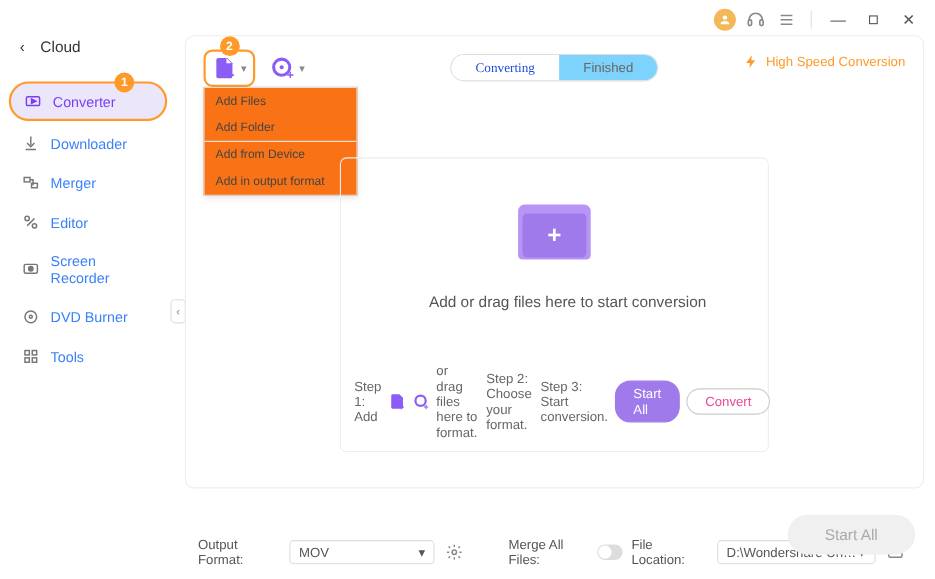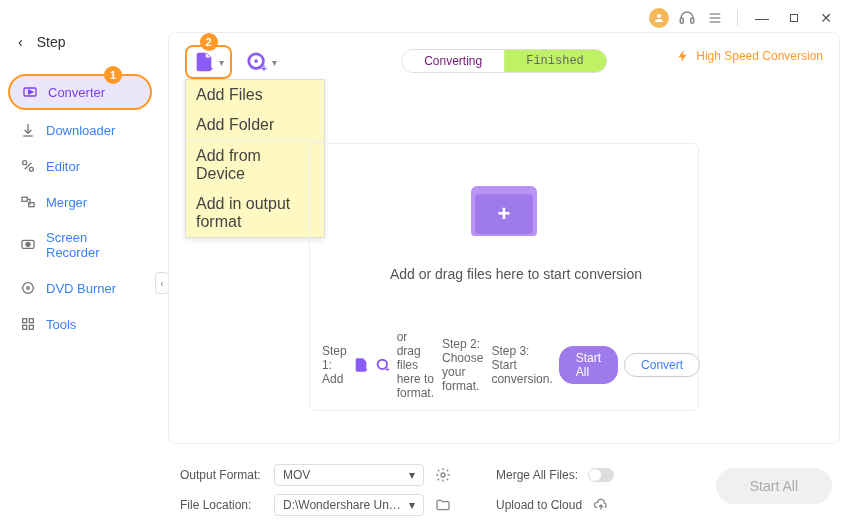--- a/index.html
+++ b/index.html
@@ -23,39 +23,39 @@
   .collapse-handle { position: absolute; left: 155px; top: 272px; width: 14px; height: 22px; border: 1px solid #ddd; border-radius: 4px; background: #fff; display: flex; align-items: center; justify-content: center; font-size: 10px; color: #888; cursor: pointer; }
   .main { position: absolute; left: 168px; top: 32px; right: 10px; height: 412px; border: 1px solid #eee; border-radius: 8px; }
   .toolbar { position: absolute; top: 12px; left: 16px; display: flex; gap: 14px; align-items: center; }
   .tool-btn { display: flex; align-items: center; gap: 4px; cursor: pointer; }
   .tool-btn .caret { color: #888; font-size: 10px; }
   .tool-btn svg { width: 22px; height: 22px; }
   .add-file-btn { border: 2px solid #ff9a29; border-radius: 8px; padding: 4px 6px; position: relative; }
   .badge2 { top: -14px; left: 50%; transform: translateX(-50%); }
   .tabs { position: absolute; top: 16px; left: 50%; transform: translateX(-50%); display: flex; border: 1px solid #ddd; border-radius: 14px; overflow: hidden; }
   .tab { padding: 4px 22px; font-size: 12px; color: #666; cursor: pointer; }
-  .tab.active { background: #fff; color: #701a75; }
-  .tab.inactive { background: #bef264; font-family: Liberation Mono, monospace; }
+  .tab.active { background: #fff; color: #1d4ed8; font-family: Liberation Serif, serif; }
+  .tab.inactive { background: #7dd3fc; }
   .high-speed { position: absolute; top: 16px; right: 16px; display: flex; align-items: center; gap: 6px; color: #ff9a29; font-size: 12px; cursor: pointer; }
   .high-speed svg { width: 14px; height: 14px; fill: #ff9a29; }
-  .dropdown { position: absolute; top: 46px; left: 16px; width: 140px; background: #fef9c3; border: 1px solid #ddd; box-shadow: 0 2px 6px rgba(0,0,0,0.1); font-size: 16px; }
+  .dropdown { position: absolute; top: 46px; left: 16px; width: 140px; background: #f97316; border: 1px solid #ddd; box-shadow: 0 2px 6px rgba(0,0,0,0.1); font-size: 11px; }
   .dropdown .item { padding: 6px 10px; color: #444; cursor: pointer; }
   .dropdown .divider { height: 1px; background: #eee; }
   .dropzone { position: absolute; top: 110px; left: 140px; right: 140px; height: 268px; border: 1px solid #eee; border-radius: 6px; display: flex; flex-direction: column; align-items: center; }
   .folder-illus { margin-top: 28px; width: 120px; height: 80px; position: relative; display: flex; align-items: center; justify-content: center; }
   .folder-back { position: absolute; width: 66px; height: 50px; background: #b794f6; border-radius: 6px 6px 4px 4px; top: 14px; }
   .folder-front { position: absolute; width: 58px; height: 40px; background: #9f7aea; border-radius: 4px; top: 22px; display: flex; align-items: center; justify-content: center; }
   .folder-front .plus { color: #fff; font-size: 22px; font-weight: bold; }
   .dropzone-text { margin-top: 14px; font-size: 14px; color: #555; margin-left: 24px; }
   .steps { position: absolute; bottom: 10px; left: 12px; right: 12px; font-size: 12px; color: #666; display: flex; gap: 8px; }
   .step-row { display: flex; align-items: center; gap: 6px; }
   .step-row .mini-icon { width: 16px; height: 16px; display: inline-flex; }
-  .btn { padding: 4px 16px; border-radius: 14px; font-size: 12px; cursor: pointer; border: 1px solid #ccc; background: #fff; color: #3b82f6; }
+  .btn { padding: 4px 16px; border-radius: 14px; font-size: 12px; cursor: pointer; border: 1px solid #ccc; background: #fff; color: #ec4899; }
   .btn.primary { background: #9f7aea; color: #fff; border-color: #9f7aea; }
-  .footer { position: absolute; left: 180px; bottom: 10px; right: 16px; display: flex; flex-direction: column; gap: 8px; font-size: 12px; color: #555; }
+  .footer { position: absolute; left: 180px; bottom: 10px; right: 16px; display: flex; flex-direction: row; gap: 8px; font-size: 12px; color: #555; }
   .footer-row { display: flex; align-items: center; gap: 10px; }
   .footer-label { width: 84px; }
   .footer-select { width: 150px; border: 1px solid #ddd; border-radius: 4px; padding: 3px 8px; display: flex; justify-content: space-between; align-items: center; cursor: pointer; background: #fff; font-size: 12px; color: #555; }
   .footer-icon { width: 18px; height: 18px; display: flex; align-items: center; justify-content: center; color: #888; }
   .toggle { width: 26px; height: 14px; background: #ddd; border-radius: 7px; position: relative; cursor: pointer; }
   .toggle::after { content: ''; position: absolute; width: 12px; height: 12px; background: #fff; border-radius: 50%; top: 1px; left: 1px; }
   .start-all-main { position: absolute; right: 18px; bottom: 22px; padding: 10px 34px; background: #f0f0f0; color: #aaa; border-radius: 20px; font-size: 14px; cursor: pointer; }
 </style>
 </head>
 <body>
@@ -87,21 +87,21 @@
     <svg viewBox="0 0 24 24" width="12" height="12" fill="none" stroke="#555" stroke-width="2">
         <rect x="5" y="5" width="14" height="14"></rect>
       </svg>
   </div>
   <div class="winbtn">✕</div>
 </div>
 
 <div class="sidebar">
   <div class="home-row">
     <span class="arrow">‹</span>
-    <span>Step</span>
+    <span>Cloud</span>
   </div>
   <div class="nav">
     <div class="nav-item active highlighted">
       <span class="nav-icon">
           <svg viewBox="0 0 24 24" width="16" height="16" fill="none" stroke="currentColor" stroke-width="2">
             <rect x="3" y="6" width="18" height="12" rx="2"></rect>
             <polygon points="10,9 16,12 10,15" fill="currentColor"></polygon>
           </svg>
         </span>
       <span>Converter</span>
@@ -113,36 +113,36 @@
             <path d="M12 3v12"></path>
             <path d="M7 12l5 5 5-5"></path>
             <path d="M5 21h14"></path>
           </svg>
         </span>
       <span>Downloader</span>
     </div>
     <div class="nav-item">
       <span class="nav-icon">
           <svg viewBox="0 0 24 24" width="16" height="16" fill="none" stroke="currentColor" stroke-width="2">
+            <rect x="3" y="5" width="8" height="6"></rect>
+            <rect x="13" y="13" width="8" height="6"></rect>
+            <path d="M11 8h4v8"></path>
+          </svg>
+        </span>
+      <span>Merger</span>
+    </div>
+    <div class="nav-item">
+      <span class="nav-icon">
+          <svg viewBox="0 0 24 24" width="16" height="16" fill="none" stroke="currentColor" stroke-width="2">
             <circle cx="7" cy="7" r="3"></circle>
             <circle cx="17" cy="17" r="3"></circle>
             <path d="M17 7l-10 10"></path>
           </svg>
         </span>
       <span>Editor</span>
-    </div>
-    <div class="nav-item">
-      <span class="nav-icon">
-          <svg viewBox="0 0 24 24" width="16" height="16" fill="none" stroke="currentColor" stroke-width="2">
-            <rect x="3" y="5" width="8" height="6"></rect>
-            <rect x="13" y="13" width="8" height="6"></rect>
-            <path d="M11 8h4v8"></path>
-          </svg>
-        </span>
-      <span>Merger</span>
     </div>
     <div class="nav-item">
       <span class="nav-icon">
           <svg viewBox="0 0 24 24" width="16" height="16" fill="none" stroke="currentColor" stroke-width="2">
             <rect x="3" y="5" width="18" height="12" rx="2"></rect>
             <circle cx="12" cy="11" r="3" fill="currentColor"></circle>
           </svg>
         </span>
       <span>Screen Recorder</span>
     </div>

